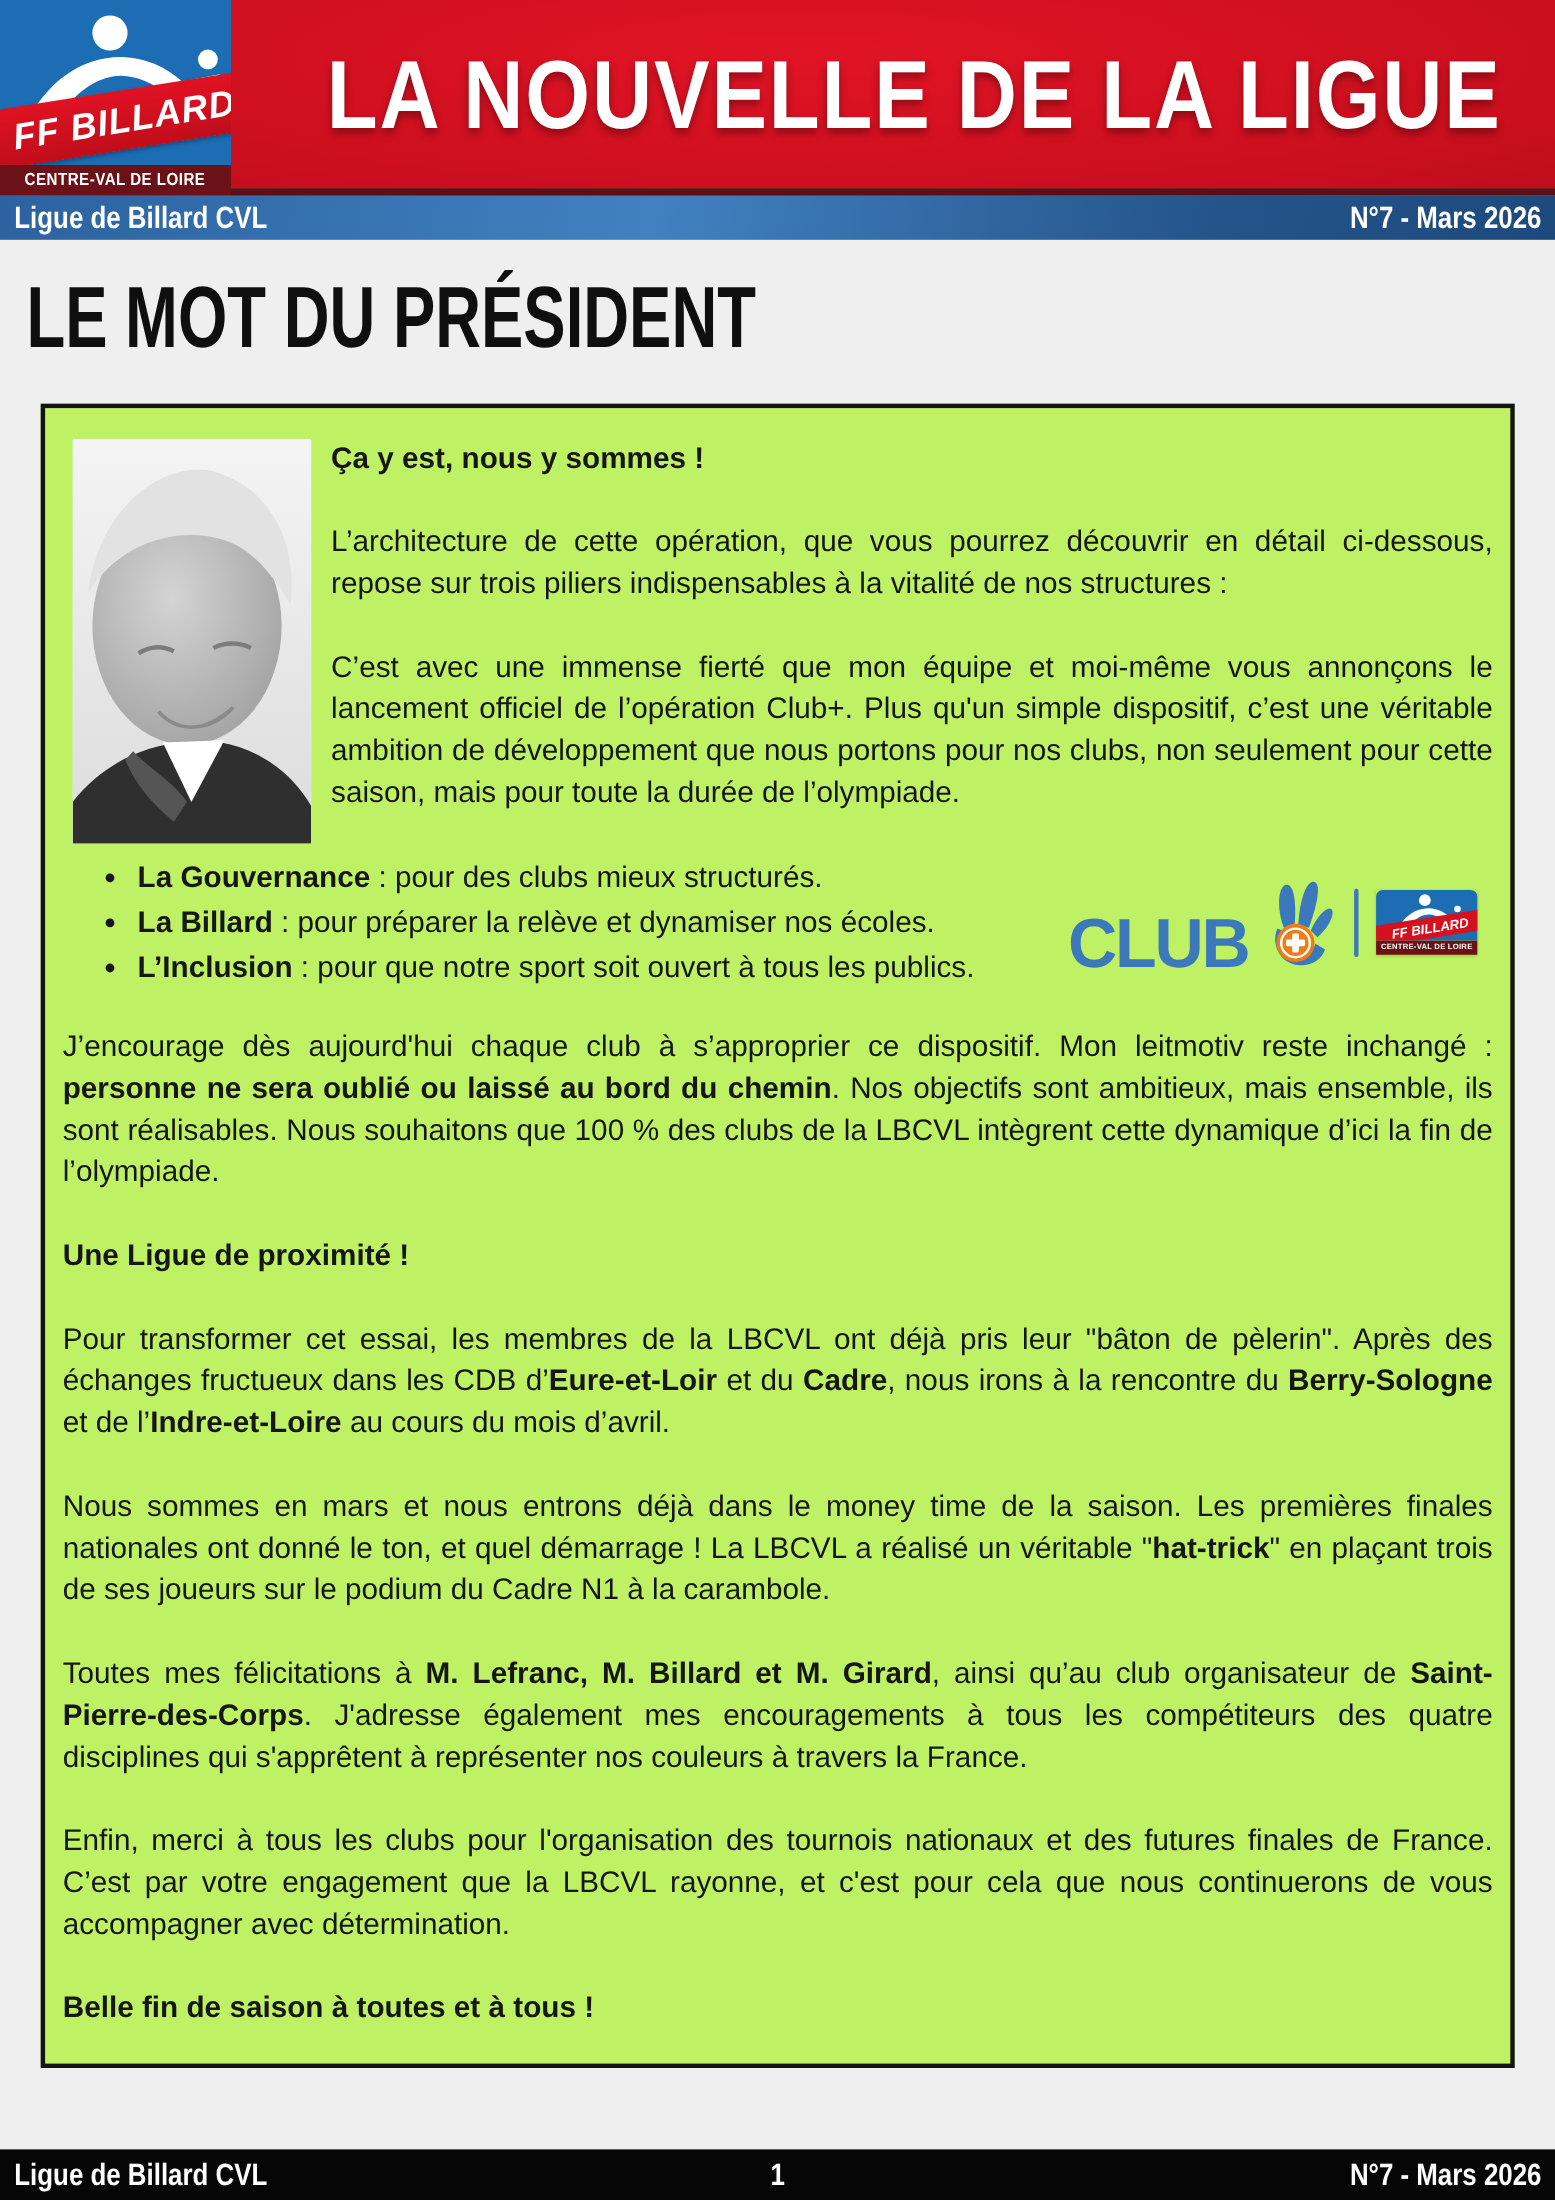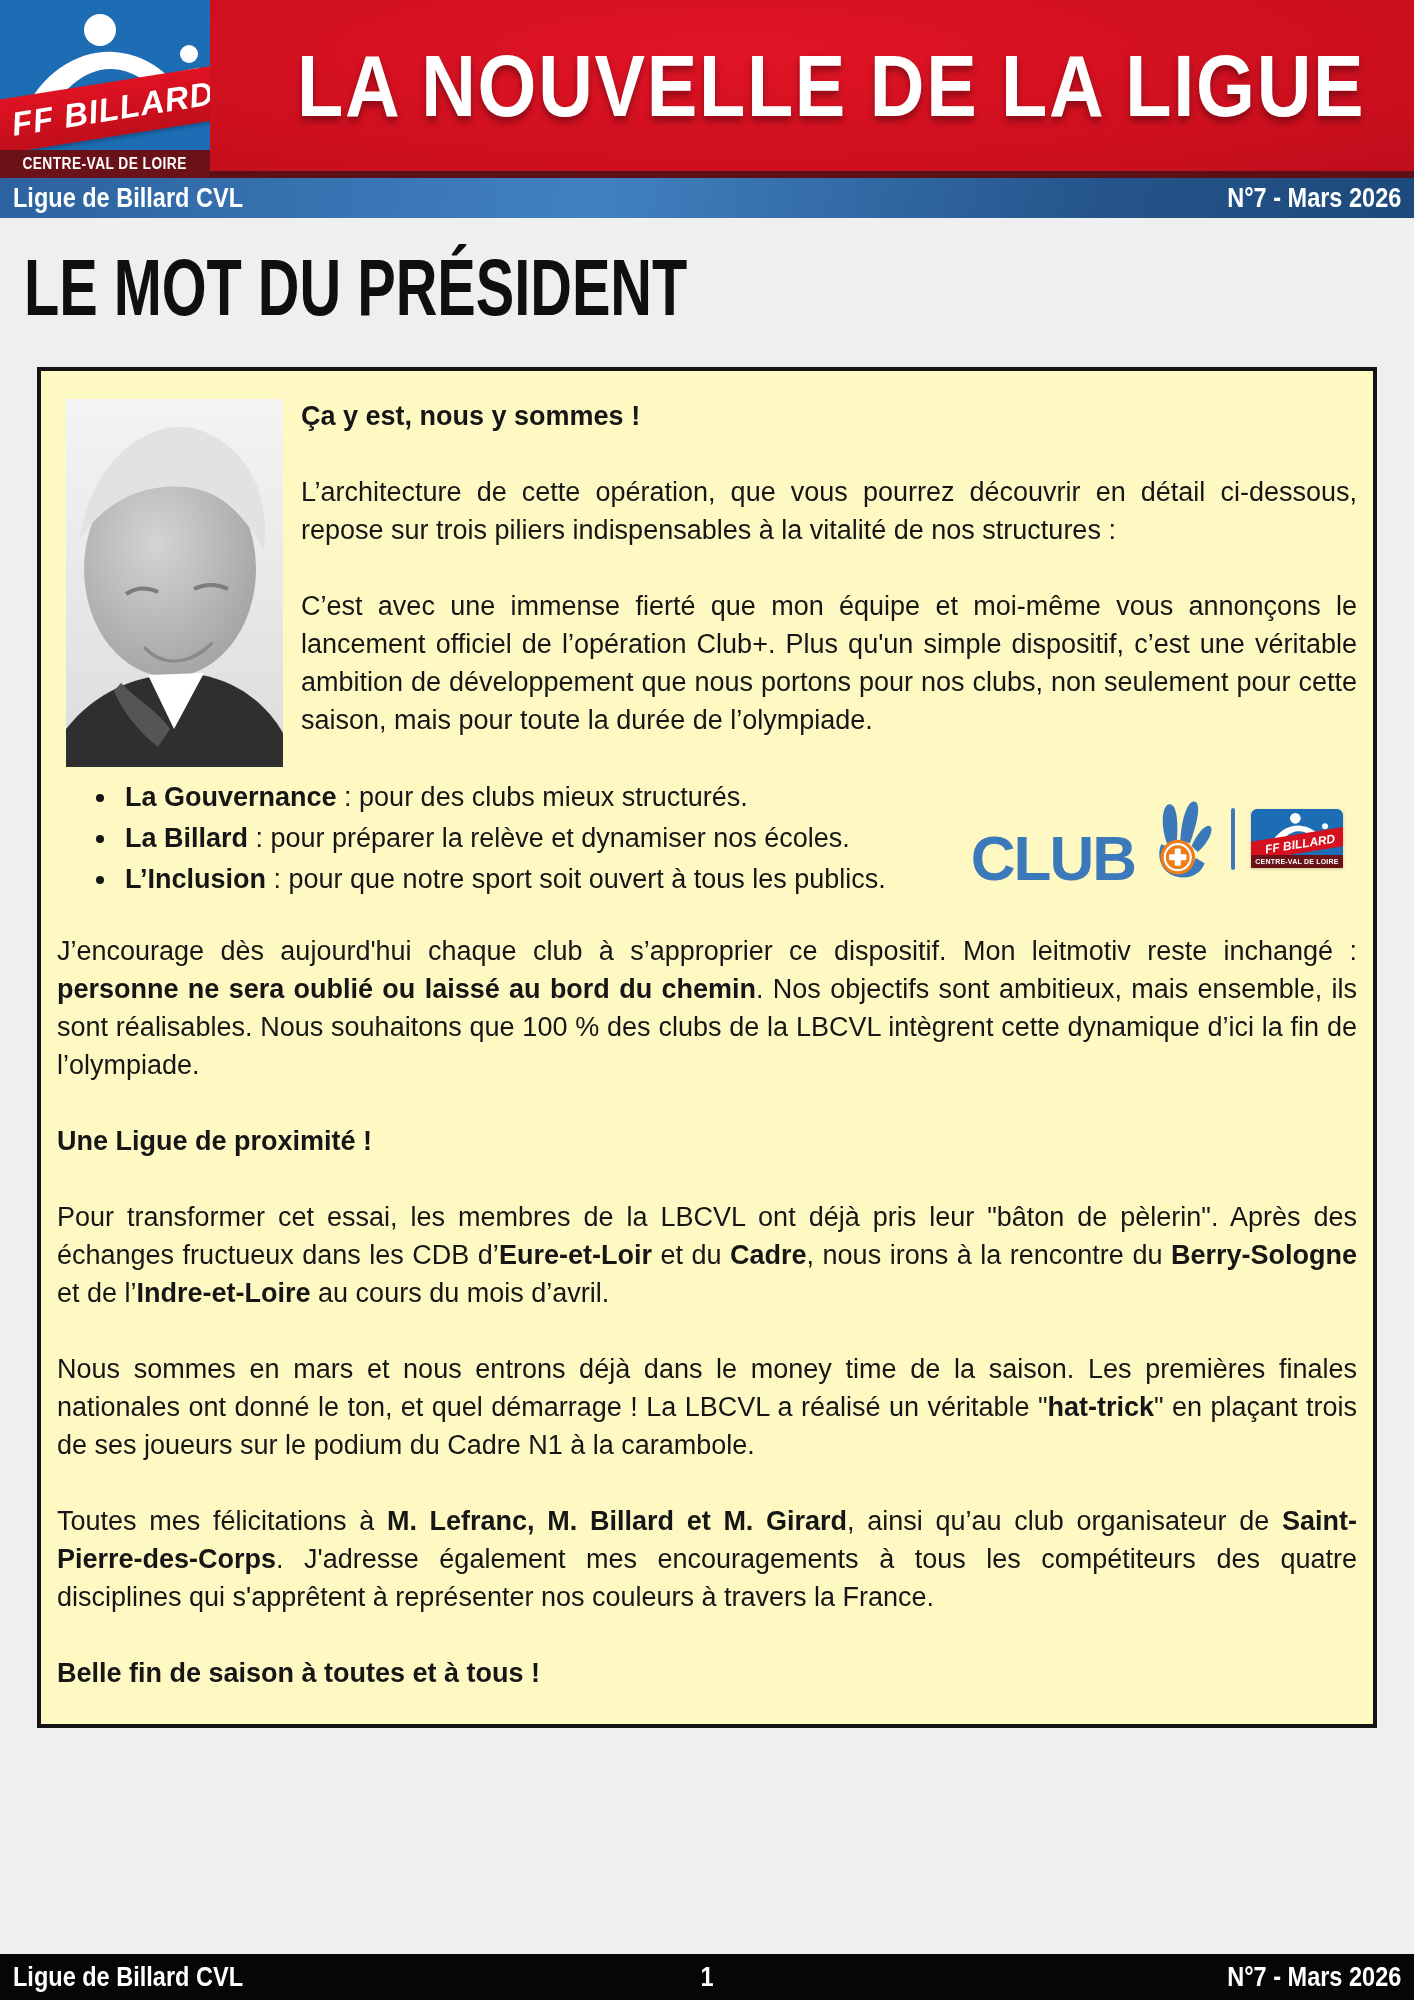--- a/index.html
+++ b/index.html
@@ -60,21 +60,21 @@
     margin:30px 0 0 24px;
     font-size:79px; font-weight:bold; color:#0f0f0f; line-height:1;
     letter-spacing:0;
   }
   .page-title .cx { transform:scaleX(.73); }
 
   
   .letter {
     margin:40px 37px 0 37px;
     border:4px solid #141414;
-    background:#fef9c3;
+    background:#bef264;
     padding:26px 16px 14px 16px;
     font-size:27px; line-height:38px; text-align:justify; color:#161616;
   }
   .letter p { margin:0 0 38px 0; }
   .photo {
     float:left; width:217px; height:368px; margin:2px 18px 8px 9px;
     background:#ececec; overflow:hidden;
   }
   .photo svg { display:block; width:100%; height:100%; }
   .bold { font-weight:bold; }
@@ -225,20 +225,21 @@
     <p>J’encourage dès aujourd'hui chaque club à s’approprier ce dispositif. Mon leitmotiv reste inchangé : <b>personne ne sera oublié ou laissé au bord du chemin</b>. Nos objectifs sont ambitieux, mais ensemble, ils sont réalisables. Nous souhaitons que 100 % des clubs de la LBCVL intègrent cette dynamique d’ici la fin de l’olympiade.</p>
 
     <p class="bold">Une Ligue de proximité !</p>
 
     <p>Pour transformer cet essai, les membres de la LBCVL ont déjà pris leur "bâton de pèlerin". Après des échanges fructueux dans les CDB d’<b>Eure-et-Loir</b> et du <b>Cadre</b>, nous irons à la rencontre du <b>Berry-Sologne</b> et de l’<b>Indre-et-Loire</b> au cours du mois d’avril.</p>
 
     <p>Nous sommes en mars et nous entrons déjà dans le money time de la saison. Les premières finales nationales ont donné le ton, et quel démarrage ! La LBCVL a réalisé un véritable "<b>hat-trick</b>" en plaçant trois de ses joueurs sur le podium du Cadre N1 à la carambole.</p>
 
     <p>Toutes mes félicitations à <b>M. Lefranc, M. Billard et M. Girard</b>, ainsi qu’au club organisateur de <b>Saint-Pierre-des-Corps</b>. J'adresse également mes encouragements à tous les compétiteurs des quatre disciplines qui s'apprêtent à représenter nos couleurs à travers la France.</p>
 
+    <p>Enfin, merci à tous les clubs pour l'organisation des tournois nationaux et des futures finales de France. C’est par votre engagement que la LBCVL rayonne, et c'est pour cela que nous continuerons de vous accompagner avec détermination.</p>
 
     <p class="bold closing">Belle fin de saison à toutes et à tous !</p>
 
 
   </section>
 
   <div class="footer">
     <span class="cx">Ligue de Billard CVL</span>
     <span class="page-num">1</span>
     <span class="cxr">N°7 - Mars 2026</span>

